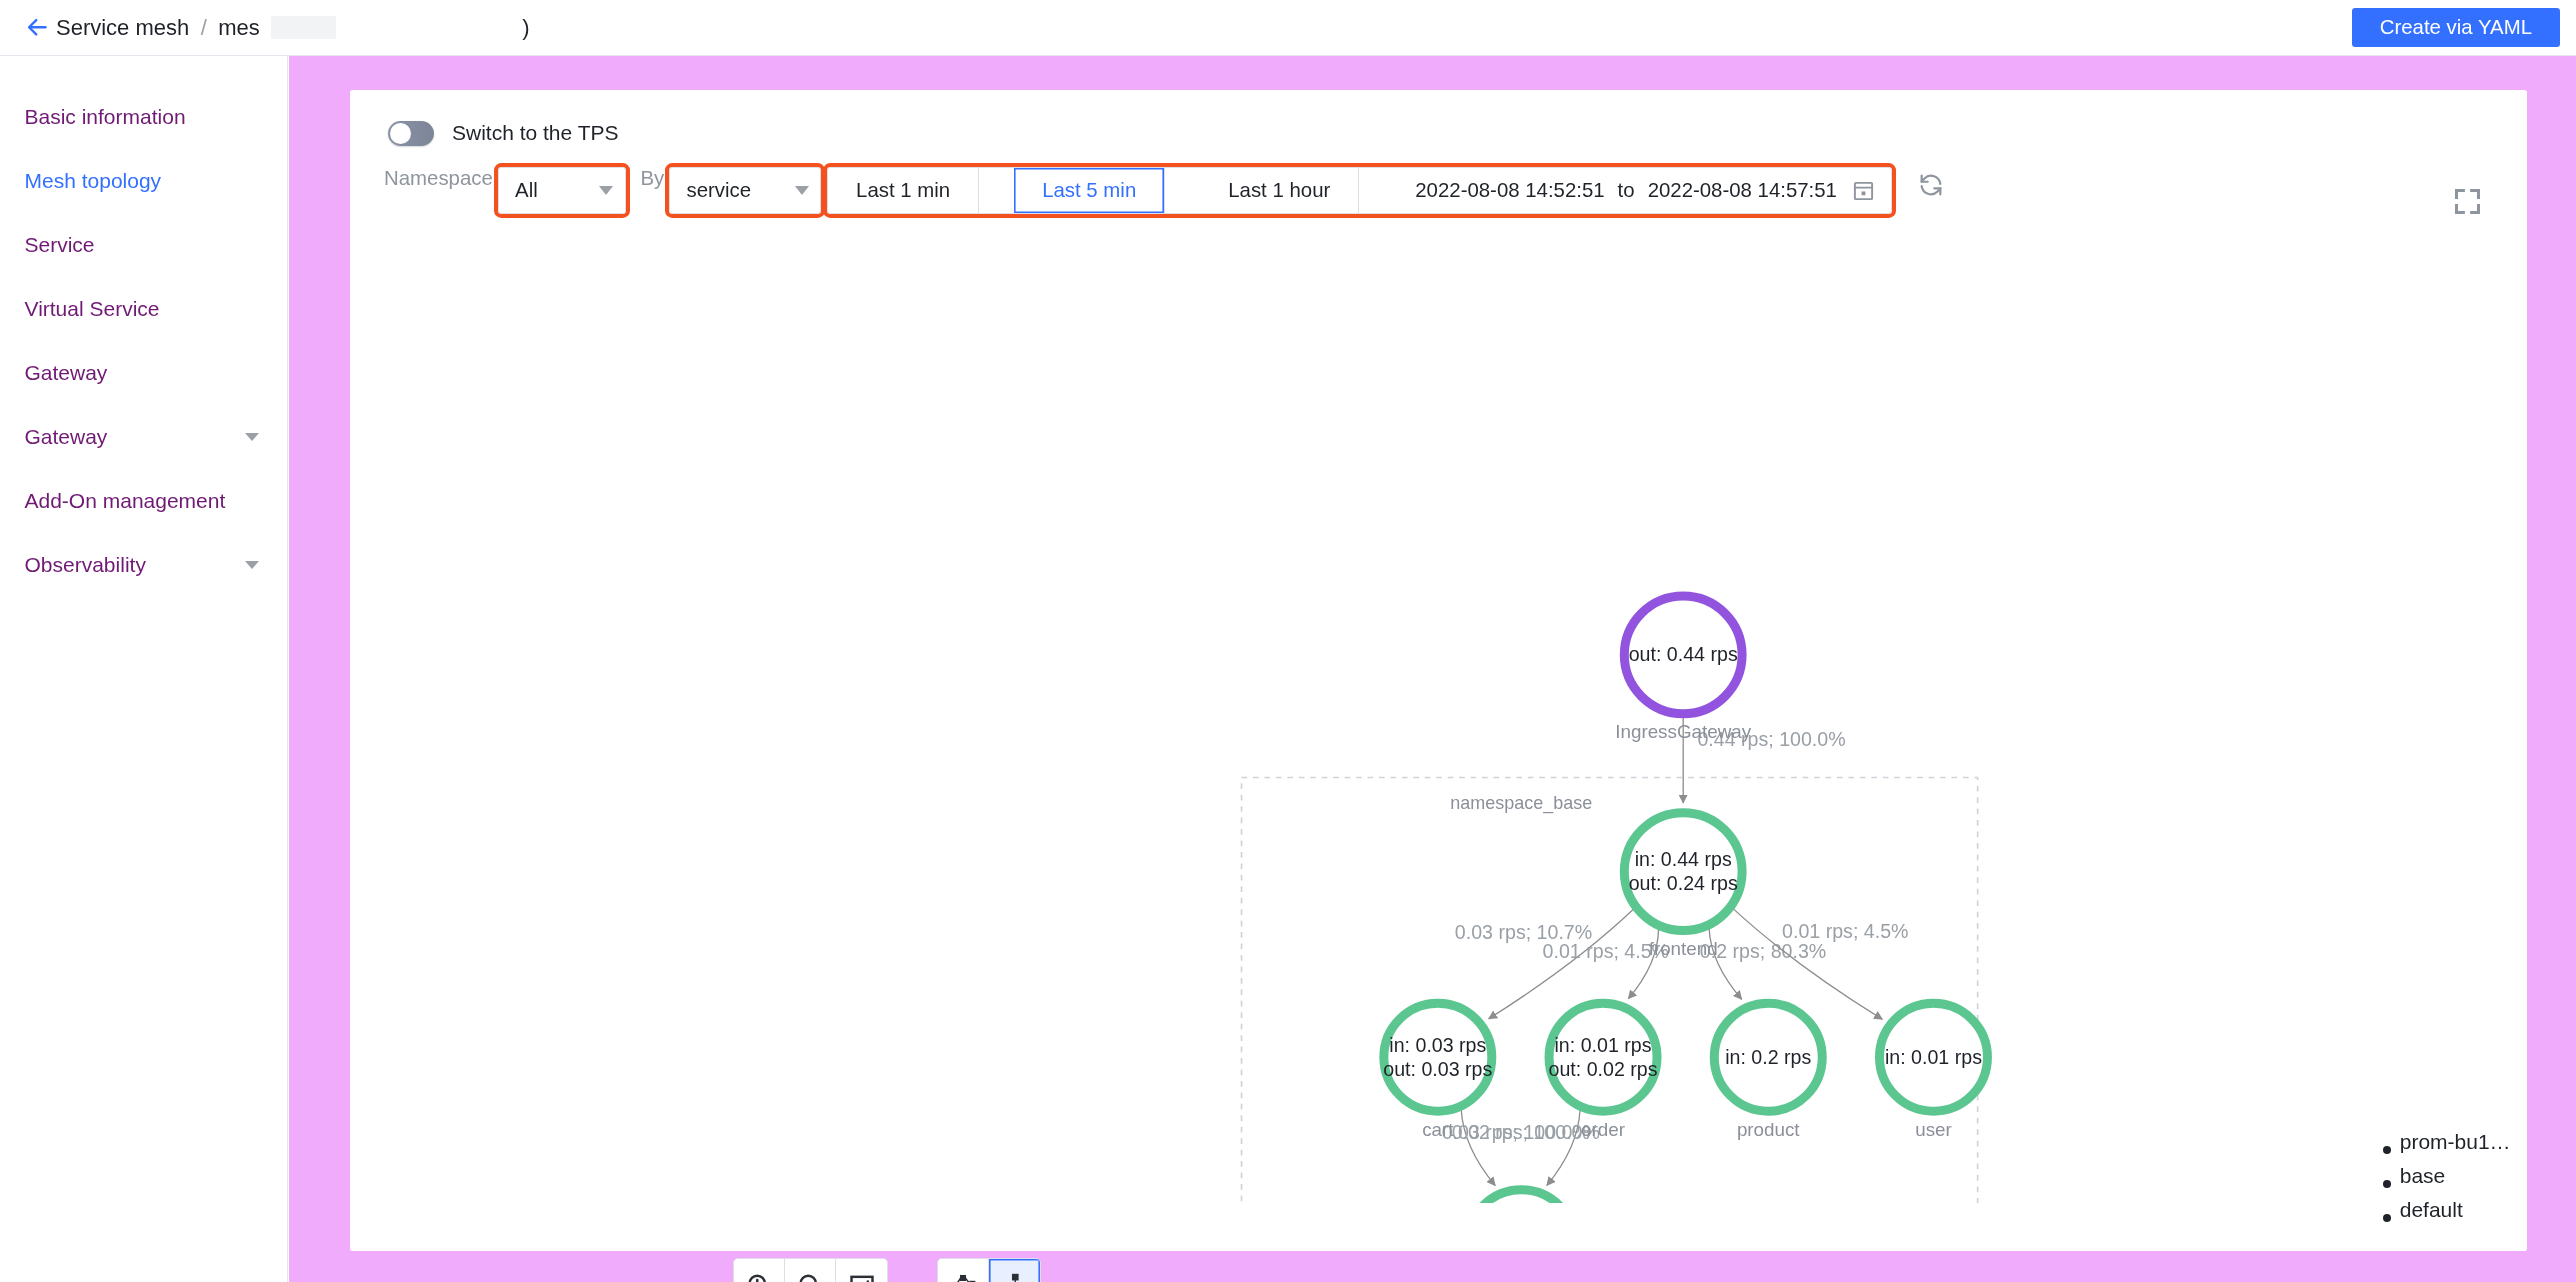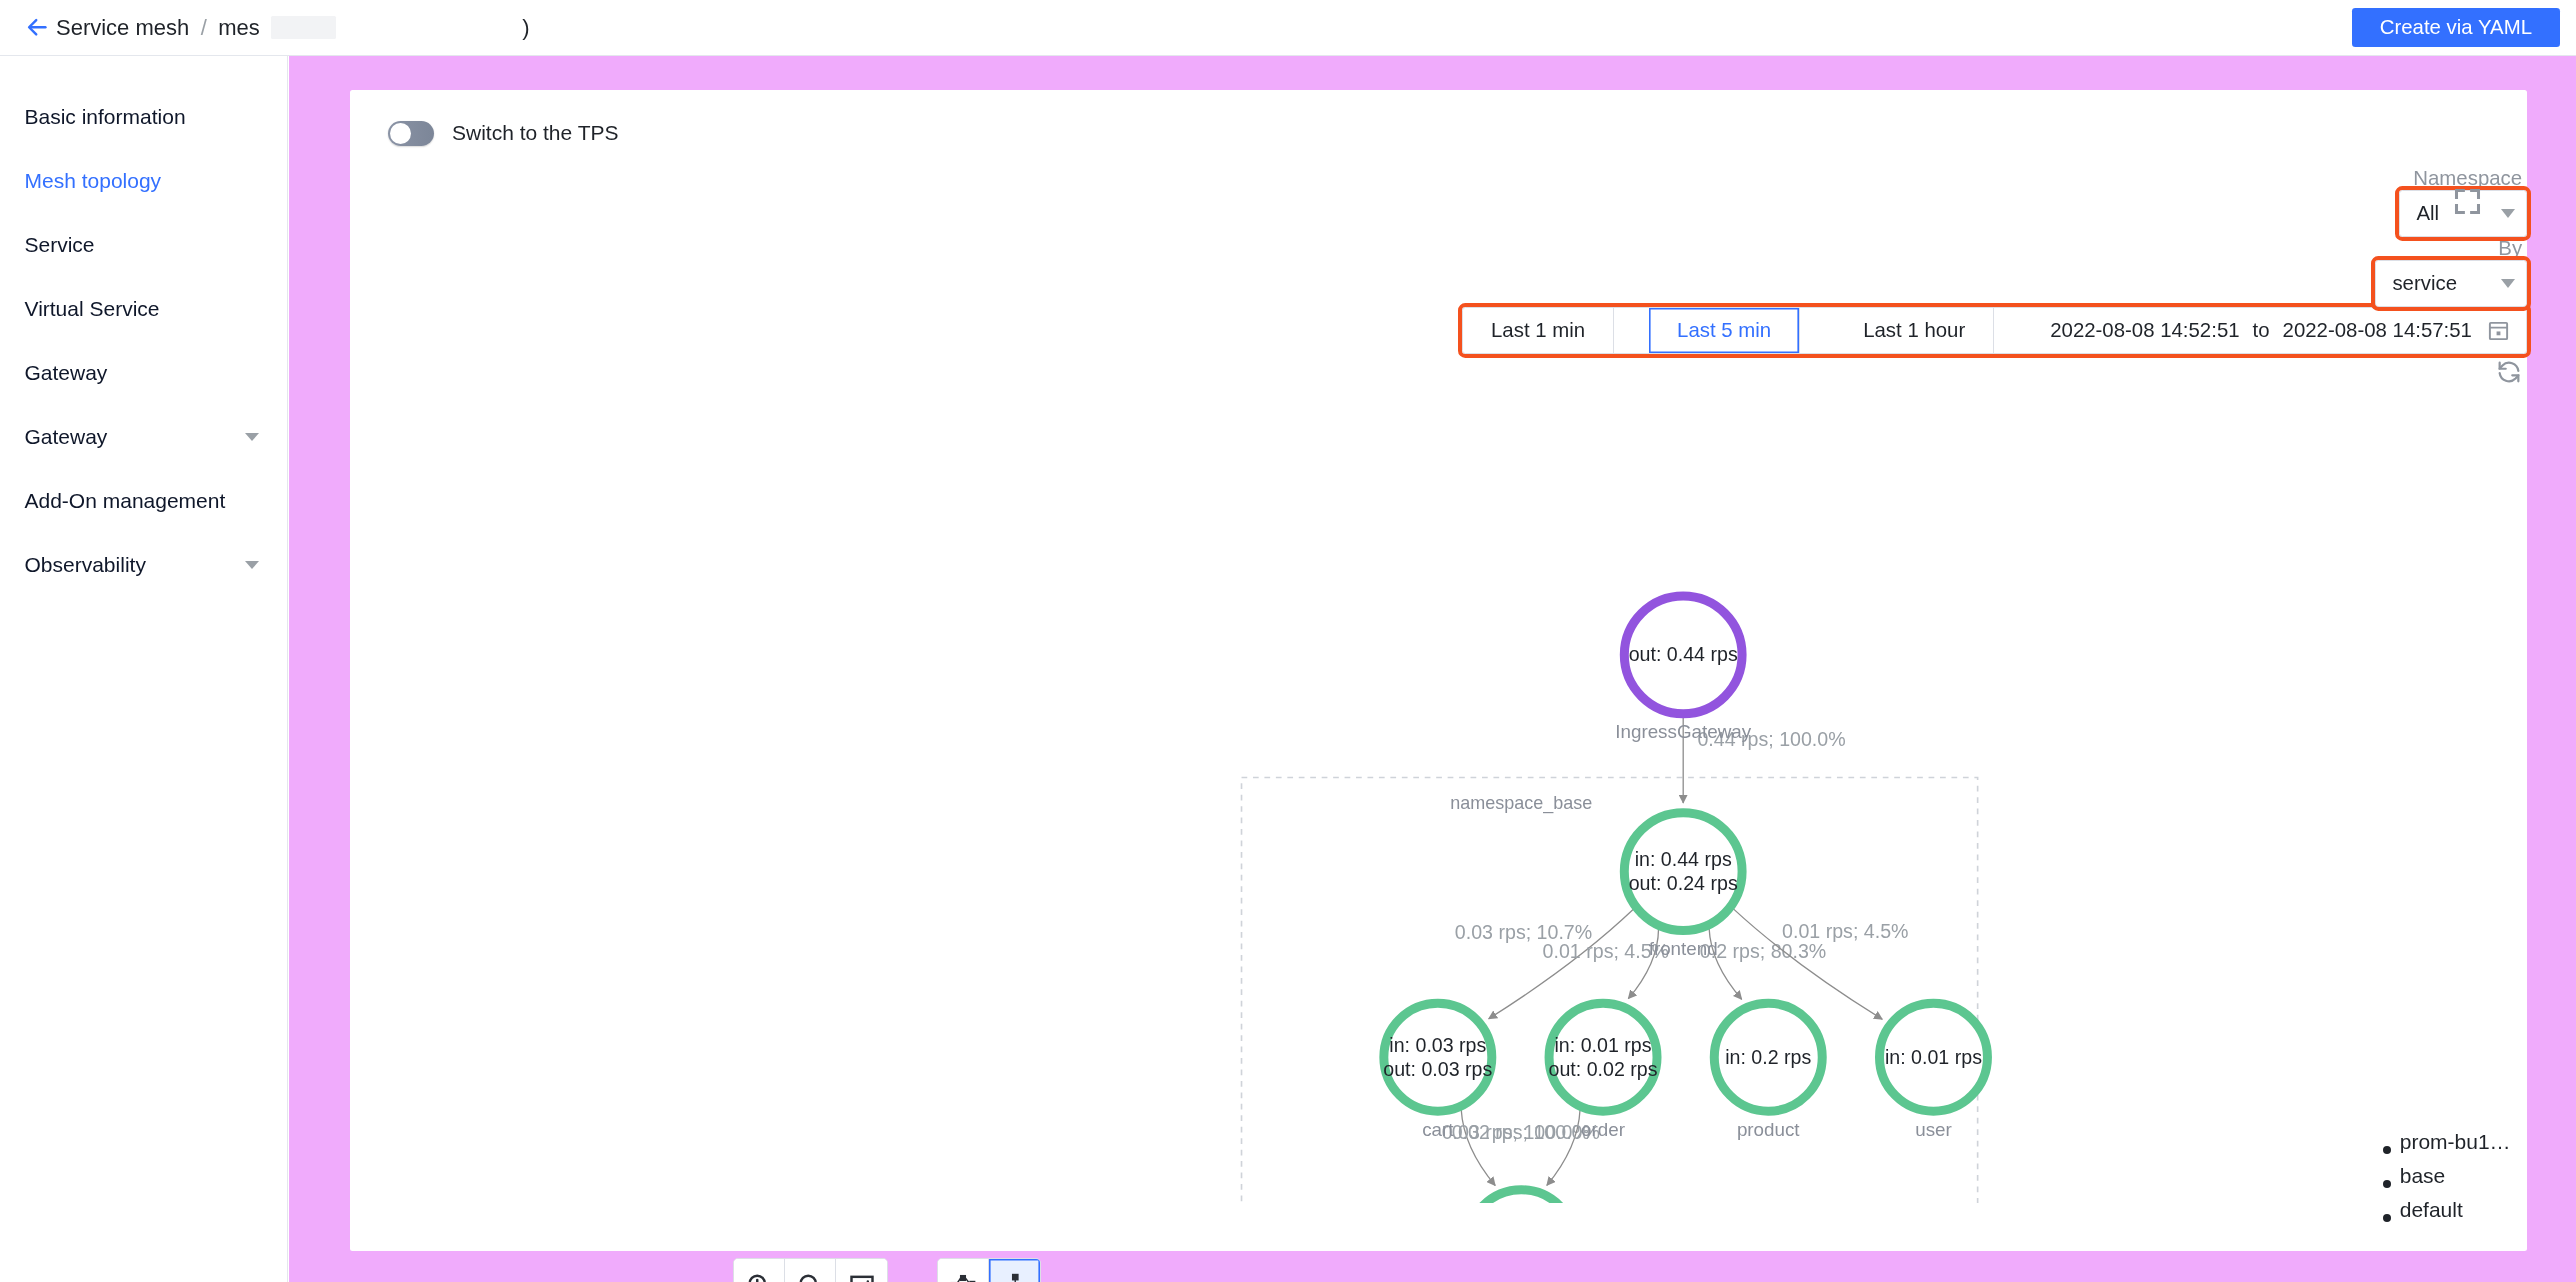--- a/index.html
+++ b/index.html
@@ -40,21 +40,21 @@
     border-radius:3.3px; cursor:pointer; white-space:nowrap;
   }
   
   .sidebar{
     position:absolute; left:0; top:56px; width:288px; height:1226px;
     background:#fff; border-right:0.8px solid #e4e7ed;
     padding-top:29px;
   }
   .side-item{
     height:64px; display:flex; align-items:center;
-    padding:0 24.5px 0 24.5px; font-size:21px; color:#0f172a;
+    padding:0 24.5px 0 24.5px; font-size:21px; color:#701a75;
     cursor:pointer; position:relative;
   }
   .side-item.active{color:#3370ff;}
   .side-label{flex:1; white-space:nowrap;}
   .caret{
     width:0;height:0;border-left:7.4px solid transparent;
     border-right:7.4px solid transparent;border-top:8.2px solid #9aa0a6;
     margin-right:3.3px;
   }
   
@@ -77,22 +77,22 @@
     position:relative;cursor:pointer;flex:none;
     box-shadow:0 0.8px 1.6px rgba(0,0,0,.18);
   }
   .switch .knob{
     position:absolute;left:1.6px;top:1.6px;width:21px;height:21px;
     border-radius:50%;background:#fff;
   }
   .toggle-label{font-size:21px;color:#1f2329;}
   
   .filters{
-    display:flex; align-items:flex-end;
-    padding:21px 0 0 34px; position:relative;flex-direction:column;
+    display:flex; align-items:flex-start;
+    padding:21px 0 0 34px; position:relative;
   }
   .flabel{font-size:20.4px;color:#8f959e; margin-right:4.9px; white-space:nowrap;}
   .hl{ outline:4.1px solid #f4511e; border-radius:4.9px; }
   .select{
     width:128px;height:47px;border:0.8px solid #dcdfe6;border-radius:3.3px;
     background:#fff;display:flex;align-items:center;
     padding:0 11.4px 0 16.4px;font-size:20.4px;color:#1f2329;cursor:pointer;
     position:relative;
   }
   .select .txt{flex:1;}

